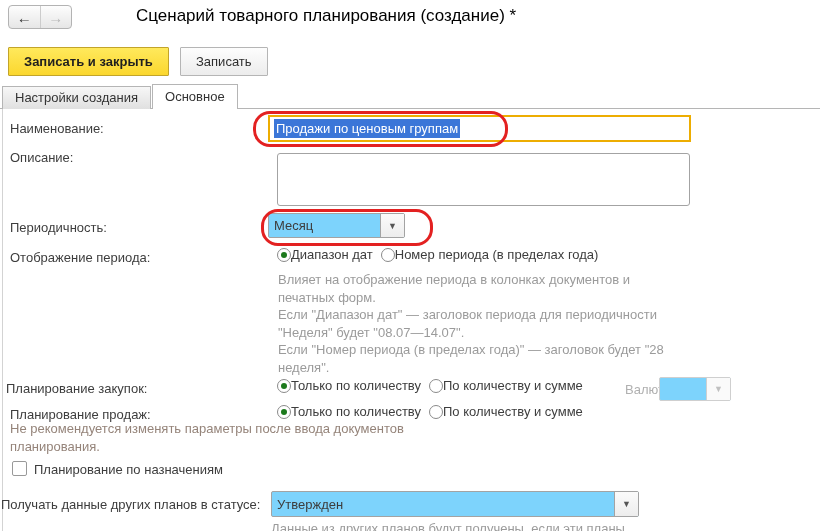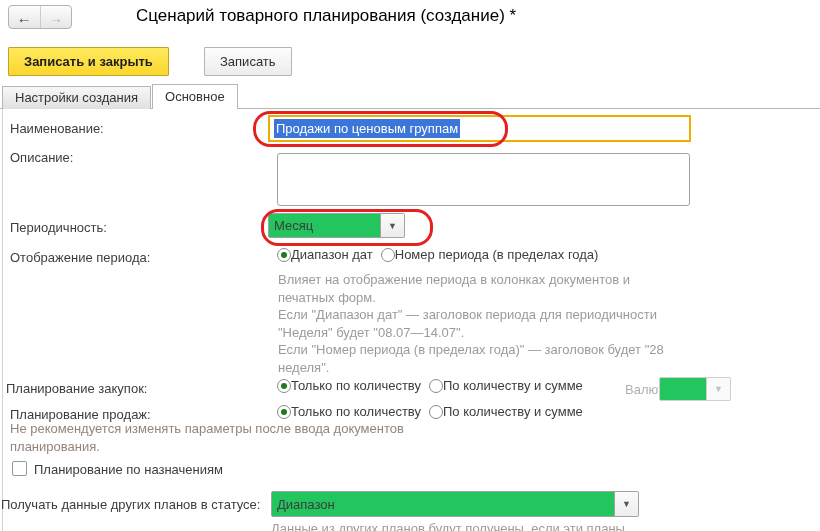--- a/index.html
+++ b/index.html
@@ -26,21 +26,21 @@
   .title { left: 136px; top: 6px; font-size: 17px; color: #000; white-space: nowrap; }
 
   
   .btn { height: 29px; border-radius: 1px; display: inline-flex; align-items: center;
     padding: 0 15px; cursor: pointer; font-size: 13px; }
   .btn-yellow { left: 8px; top: 47px; font-weight: bold; color: #1f1f1f;
     background: linear-gradient(#ffe95c, #fbd72e);
     border: 1px solid #c2a42a; }
   .btn-normal { left: 180px; top: 47px; color: #2e2e2e;
     background: linear-gradient(#fdfdfd, #ececec);
-    border: 1px solid #b5b5b5; margin-left: 24px; }
+    border: 1px solid #b5b5b5; }
 
   
   .tabline { left: 0; top: 108px; width: 820px; height: 1px; background: #b5b5b5; }
   .leftline { left: 2px; top: 108px; width: 1px; height: 423px; background: #d3d3d3; }
   .tabbar { left: 2px; top: 85px; height: 24px; display: flex; align-items: flex-end; z-index: 2; }
   .tab { height: 23px; line-height: 22px; padding: 0 12px;
     border: 1px solid #b5b5b5; border-bottom: none;
     background: linear-gradient(#f7f7f7, #e0e0e0);
     margin-right: 1px; color: #333; cursor: pointer; }
   .tab.active { background: #fff; height: 25px; line-height: 23px; position: relative; z-index: 3; }
@@ -53,21 +53,21 @@
   .name-input { left: 268px; top: 115px; width: 423px; height: 27px;
     border: 2px solid #edad01; background: #fff;
     display: flex; align-items: center; padding-left: 4px; cursor: text; }
   .sel-text { background: #3b76d8; color: #fff; padding: 2px 2px; white-space: nowrap; text-align: right; }
 
   textarea.desc { left: 277px; top: 153px; width: 413px; height: 53px;
     border: 1px solid #a3a3a3; border-radius: 3px; resize: none;
     font-family: "Liberation Sans", sans-serif; font-size: 13px; }
 
   
-  .combo { border: 1px solid #a3a3a3; border-radius: 2px; background: #22c55e;
+  .combo { border: 1px solid #a3a3a3; border-radius: 2px; background: #7dd3fc;
     display: flex; align-items: stretch; cursor: pointer; justify-content: space-between; }
   .combo .val { flex: 1; display: flex; align-items: center; padding-left: 5px;
     white-space: nowrap; overflow: hidden; }
   .combo .arrow { width: 24px; display: flex; align-items: center; justify-content: center;
     border-left: 1px solid #a3a3a3; background: linear-gradient(#fbfbfb, #ededed);
     color: #555; font-size: 9px; }
   .combo.disabled { border-color: #cfcfcf; }
   .combo.disabled .arrow { border-left-color: #cfcfcf; color: #c0c0c0; background: #fafafa; }
 
   .combo-month { left: 268px; top: 213px; width: 137px; height: 25px; }
@@ -169,17 +169,17 @@
 </div>
 
 <div class="abs warn" style="left:10px; top:420px; width:500px;">Не рекомендуется изменять параметры после ввода документов
 планирования.</div>
 
 <div class="abs checkbox"></div>
 <div class="abs lbl" style="left:34px; top:462px;">Планирование по назначениям</div>
 
 <div class="abs lbl" style="left:1px; top:497px;">Получать данные других планов в статусе:</div>
 <div class="abs combo combo-status">
-  <div class="val">Диапазон</div>
+  <div class="val">Утвержден</div>
   <div class="arrow">▼</div>
 </div>
 
 <div class="abs hint" style="left:271px; top:520px; width:440px;">Данные из других планов будут получены, если эти планы</div>
 
 </body></html>

